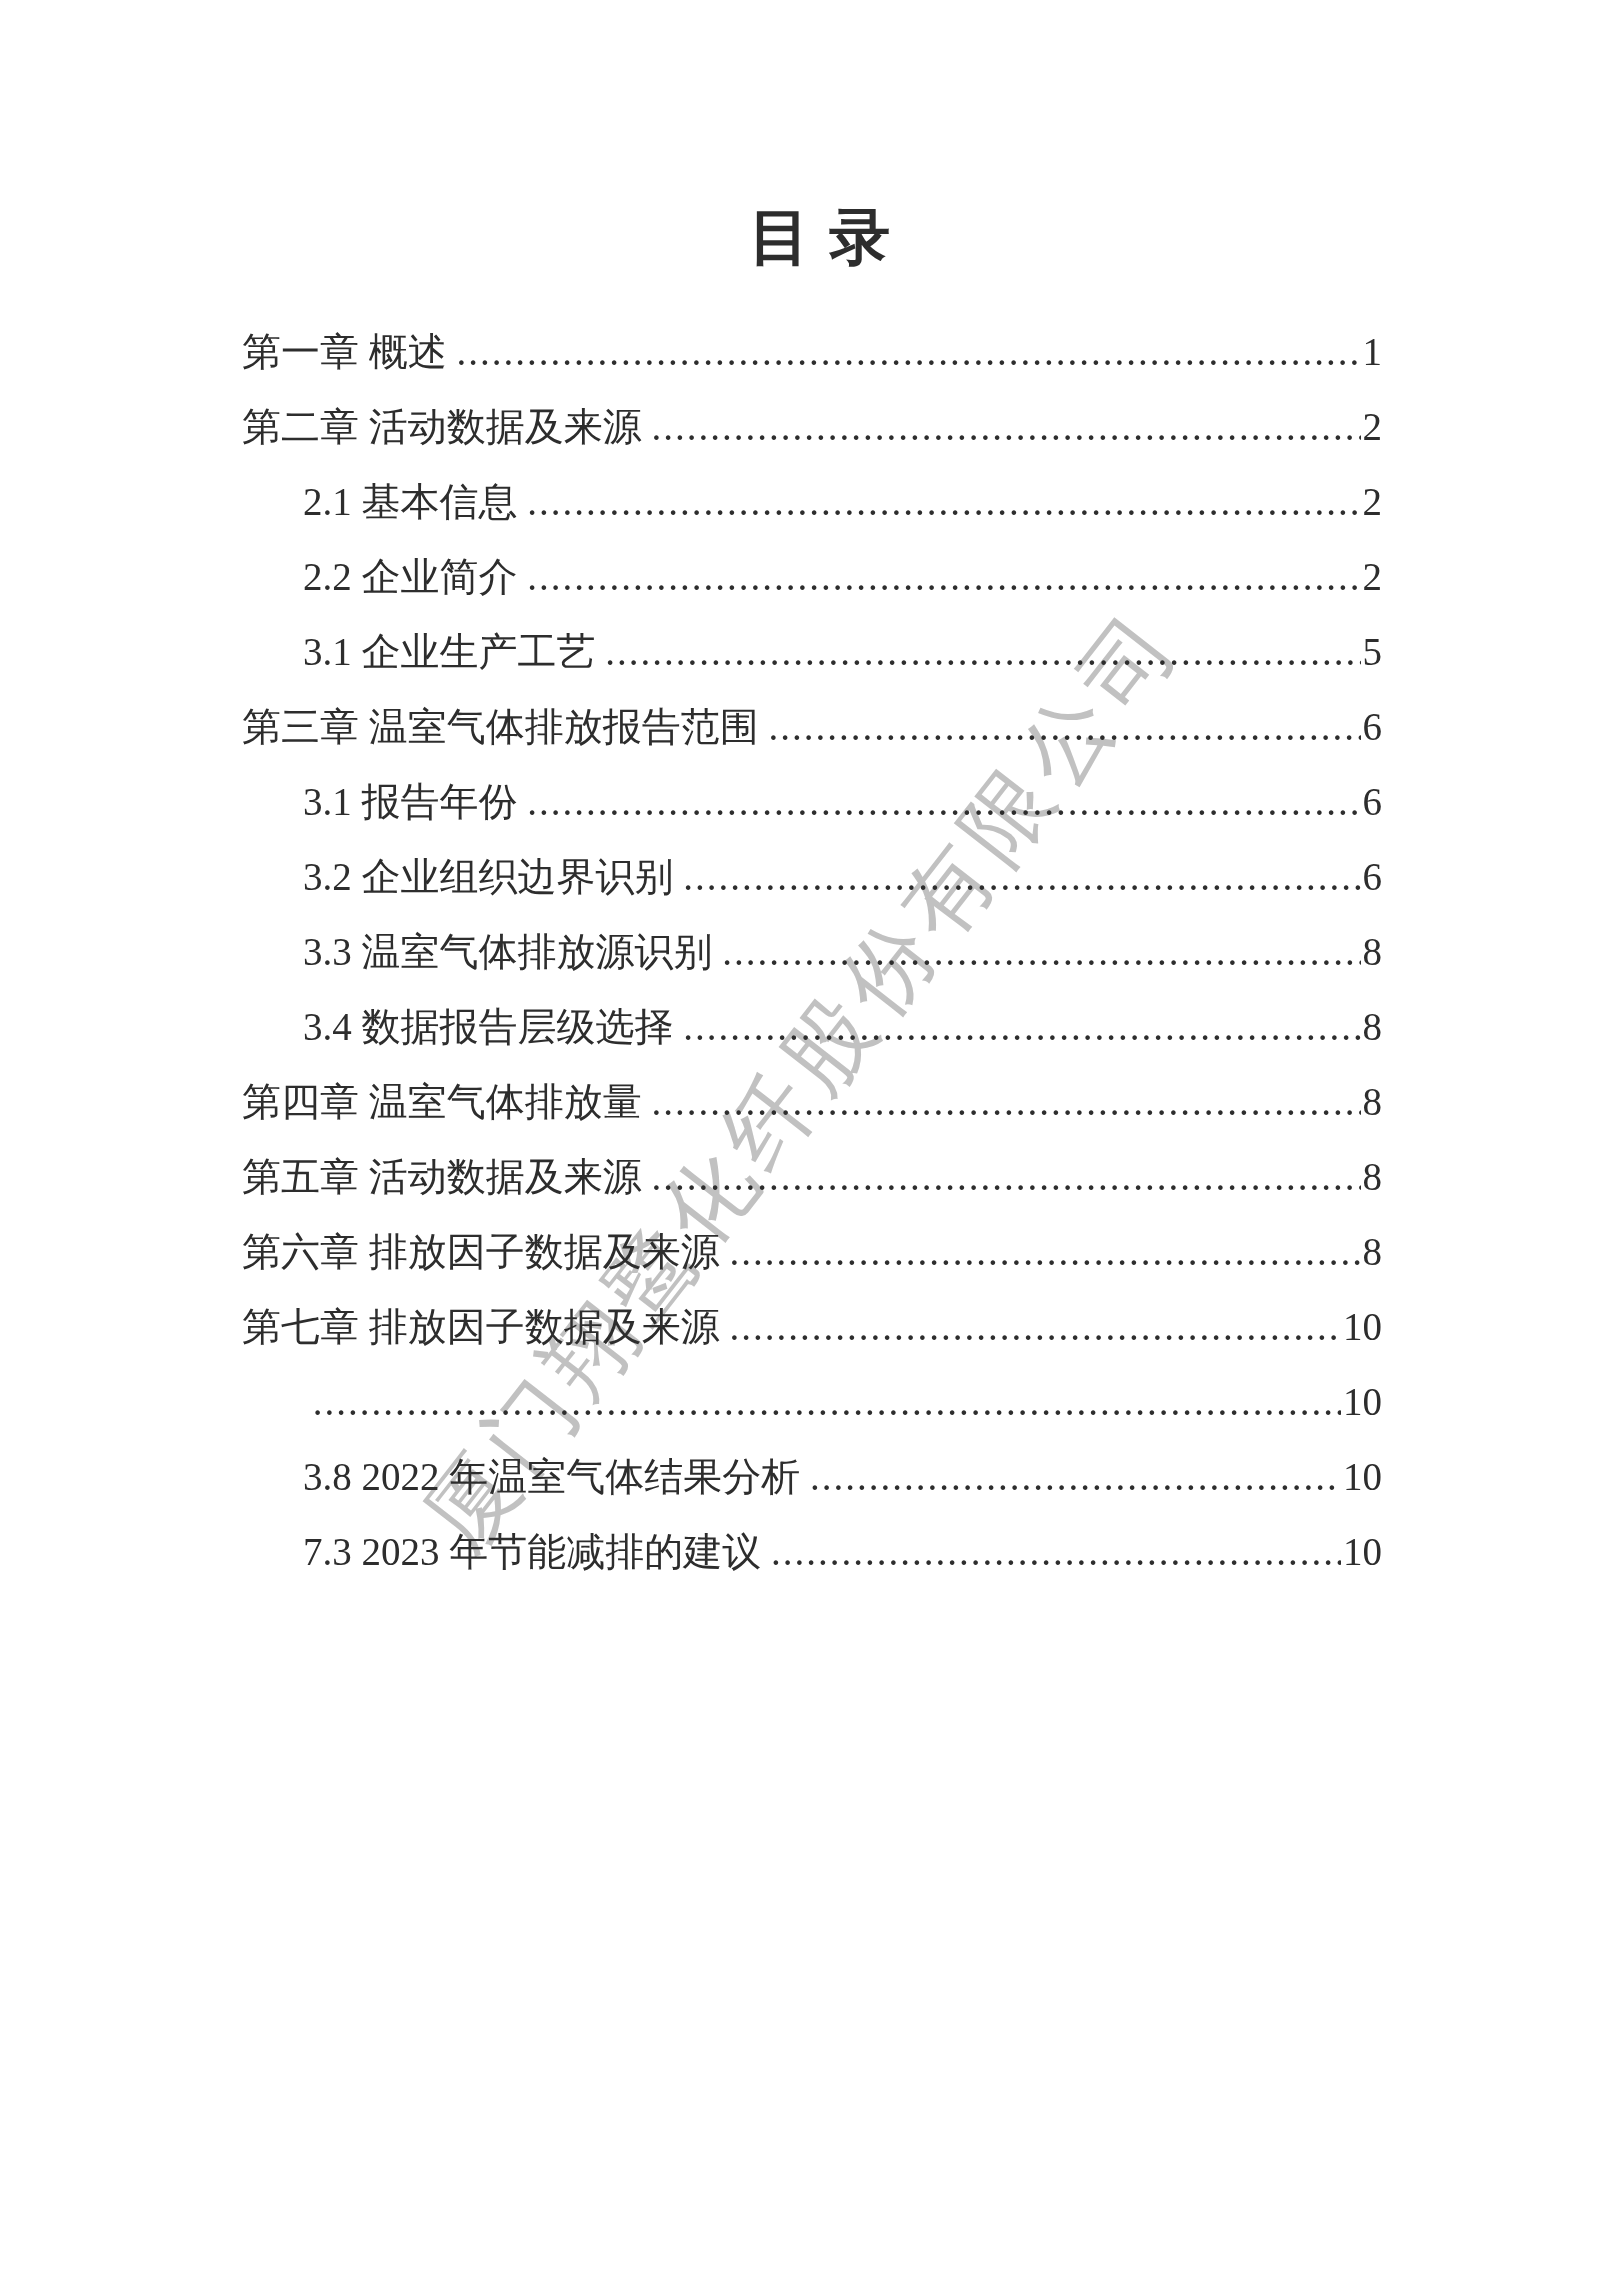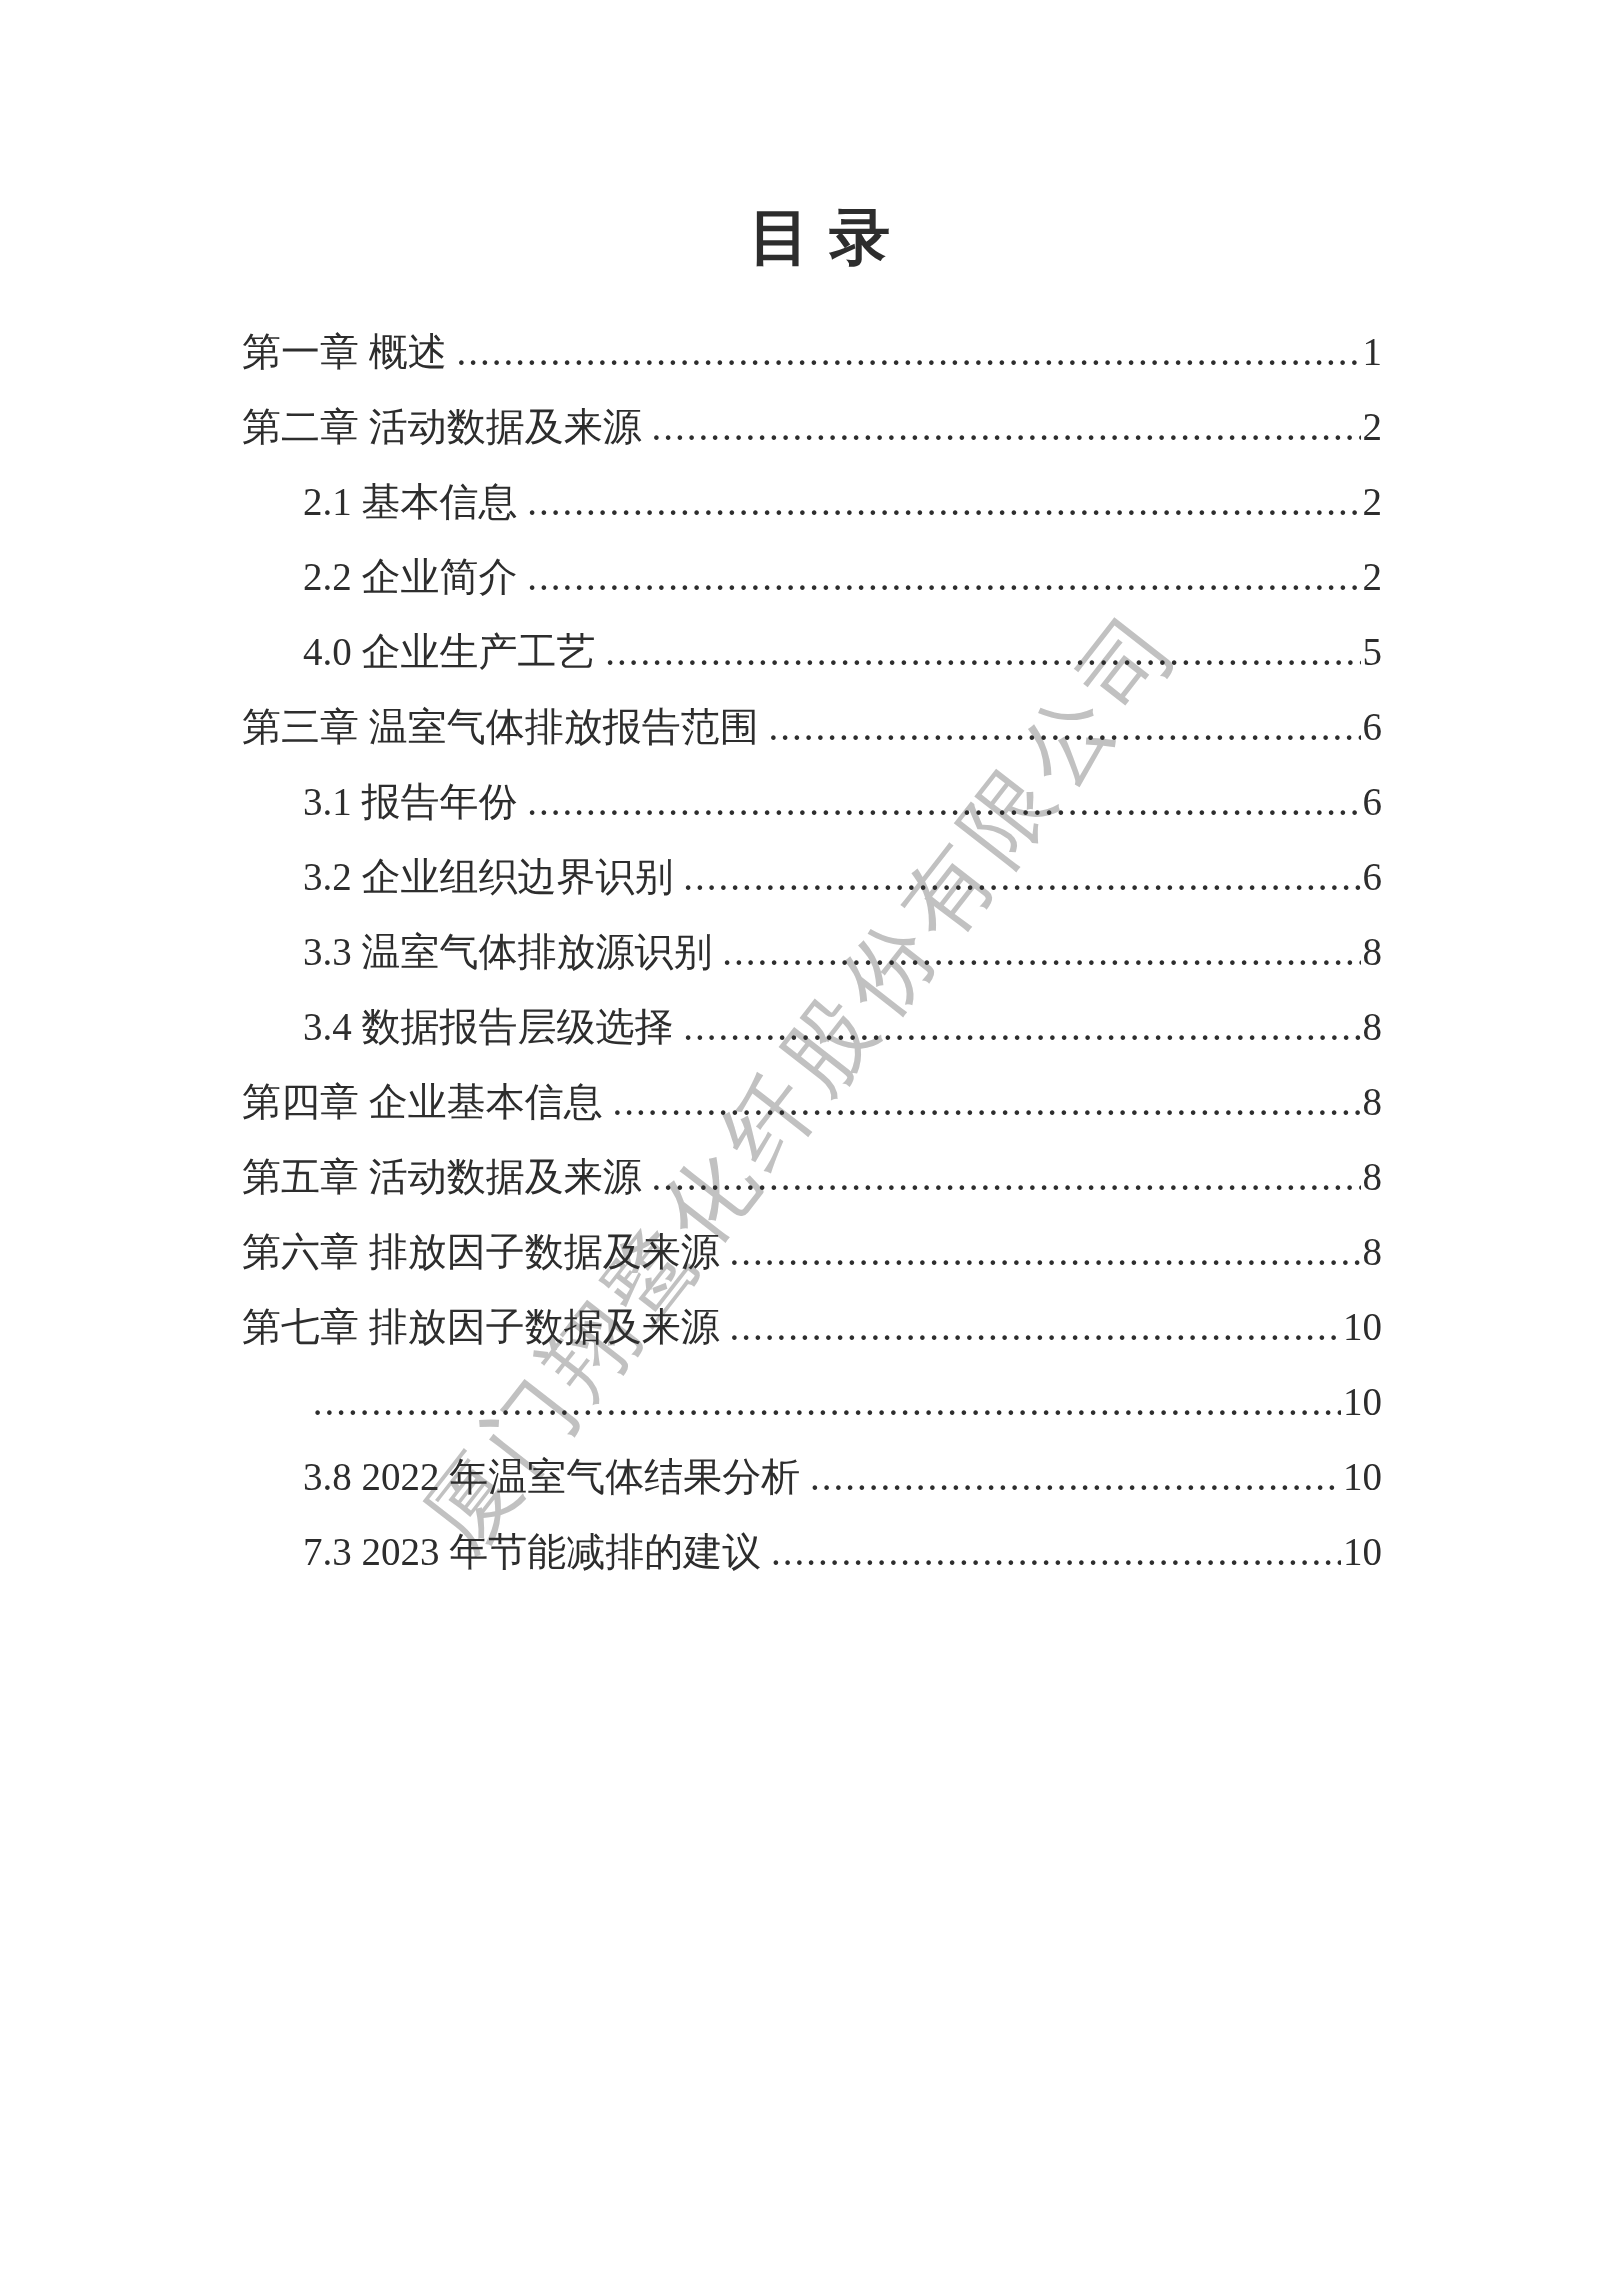--- a/index.html
+++ b/index.html
@@ -105,21 +105,21 @@
     <span class="page-num">2</span>
   </li>
 
   <li class="toc-row level-2">
     <span class="entry-label">2.2 企业简介</span>
     <span class="leader"></span>
     <span class="page-num">2</span>
   </li>
 
   <li class="toc-row level-2">
-    <span class="entry-label">4.0 企业生产工艺</span>
+    <span class="entry-label">3.1 企业生产工艺</span>
     <span class="leader"></span>
     <span class="page-num">5</span>
   </li>
 
   <li class="toc-row level-1">
     <span class="entry-label">第三章 温室气体排放报告范围</span>
     <span class="leader"></span>
     <span class="page-num">6</span>
   </li>
 
@@ -141,21 +141,21 @@
     <span class="page-num">8</span>
   </li>
 
   <li class="toc-row level-2">
     <span class="entry-label">3.4 数据报告层级选择</span>
     <span class="leader"></span>
     <span class="page-num">8</span>
   </li>
 
   <li class="toc-row level-1">
-    <span class="entry-label">第四章 企业基本信息</span>
+    <span class="entry-label">第四章 温室气体排放量</span>
     <span class="leader"></span>
     <span class="page-num">8</span>
   </li>
 
   <li class="toc-row level-1">
     <span class="entry-label">第五章 活动数据及来源</span>
     <span class="leader"></span>
     <span class="page-num">8</span>
   </li>
 

